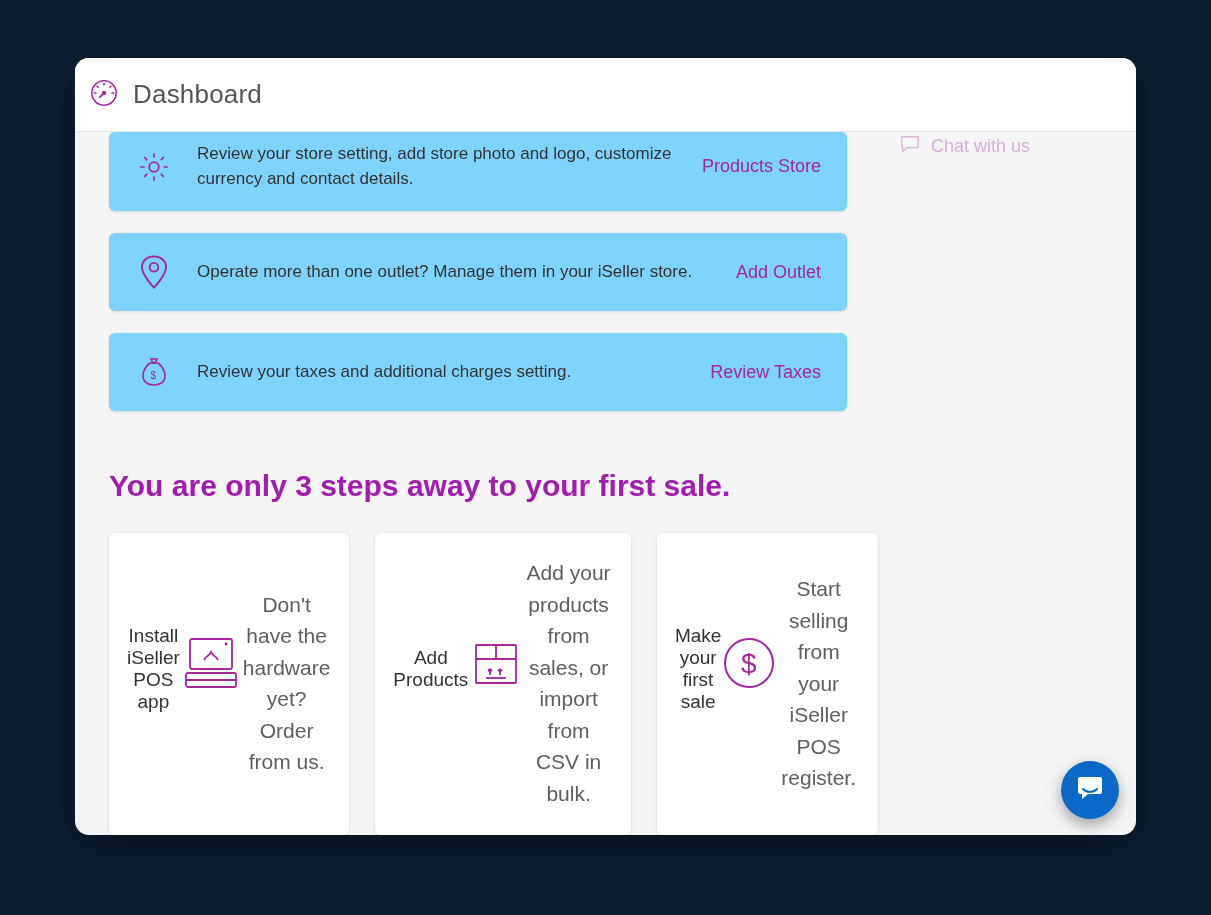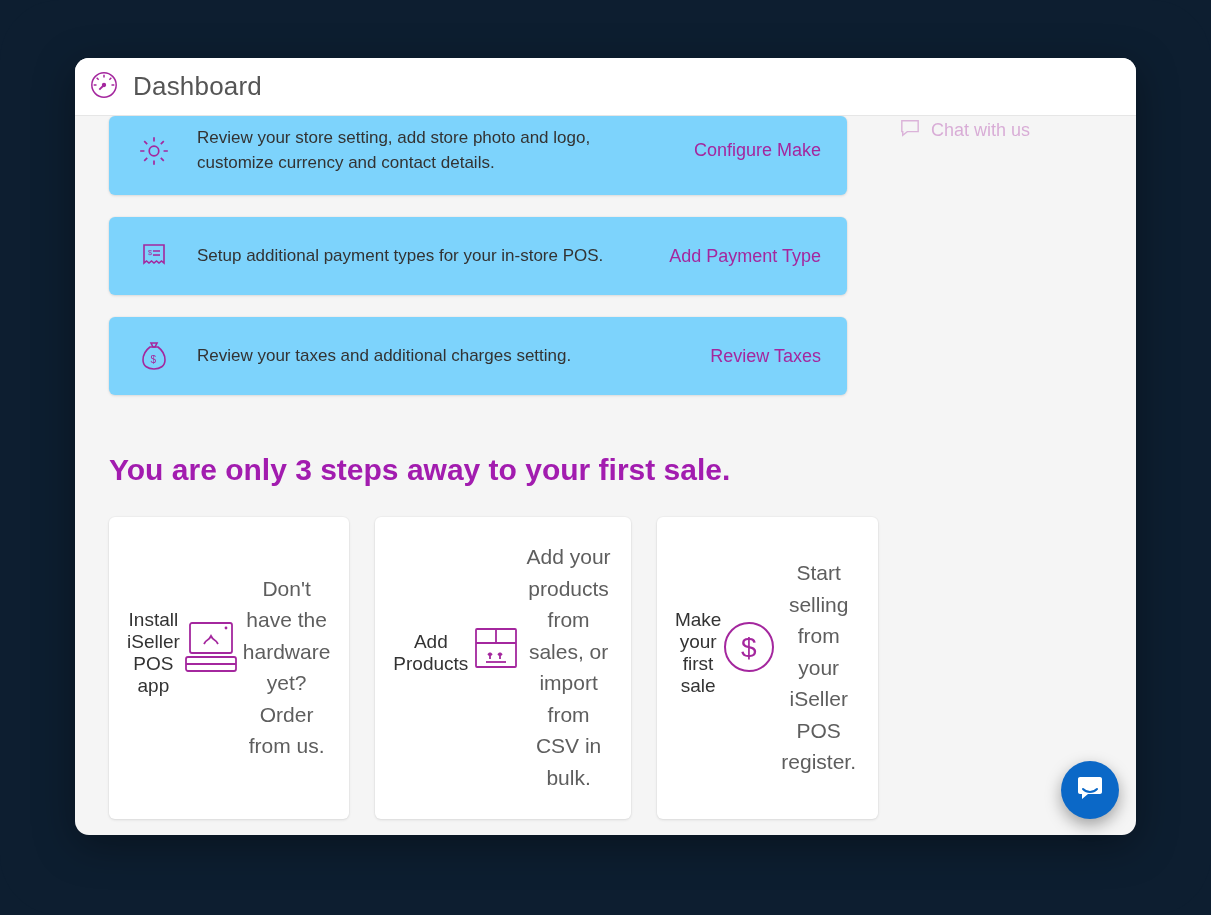--- a/index.html
+++ b/index.html
@@ -28,21 +28,21 @@
     background: #f5f5f5;
     border-radius: 14px;
     overflow: hidden;
     box-shadow: 0 10px 40px rgba(0,0,0,.35);
     display: flex;
     flex-direction: column;
   }
   .topbar {
     background: #fff;
     border-bottom: 1px solid #e6e6e6;
-    height: 58px;
+    height: 74px;
     display: flex;
     align-items: center;
     padding: 0 14px;
     gap: 14px;
     flex: 0 0 auto;
   }
   .topbar .title {
     font-size: 26px;
     font-weight: 300;
     color: #555;
@@ -185,36 +185,34 @@
         <div class="cards-stack">
 
           <div class="card first">
             <div class="icon-slot">
               <svg width="34" height="34" viewBox="0 0 32 32" fill="none" stroke="#a4279e" stroke-width="1.6">
                 <circle cx="16" cy="16" r="4.5"></circle>
                 <path d="M16 3v4M16 25v4M3 16h4M25 16h4M6.8 6.8l2.8 2.8M22.4 22.4l2.8 2.8M25.2 6.8l-2.8 2.8M9.6 22.4l-2.8 2.8"></path>
               </svg>
             </div>
             <div class="desc">Review your store setting, add store photo and logo, customize currency and contact details.</div>
-            <div class="action">Configure Make</div>
-          </div>
-
+            <div class="action">Products Store</div>
+          </div>
 
           <div class="card">
             <div class="icon-slot">
-              <svg width="32" height="32" viewBox="0 0 32 32" fill="none" stroke="#a4279e" stroke-width="1.6">
-                <path d="M6 5h20v18l-2.5-2-2.5 2-2.5-2-2.5 2-2.5-2-2.5 2-2.5-2L6 23V5Z"></path>
-                <text x="10" y="15" font-size="7" fill="#a4279e" stroke="none">$</text>
-                <line x1="15" y1="11" x2="22" y2="11"></line>
-                <line x1="15" y1="15" x2="22" y2="15"></line>
-              </svg>
-            </div>
-            <div class="desc">Setup additional payment types for your in-store POS.</div>
-            <div class="action">Add Payment Type</div>
-          </div>
+              <svg width="30" height="36" viewBox="0 0 24 30" fill="none" stroke="#a4279e" stroke-width="1.6">
+                <path d="M12 28C12 28 22 17.5 22 11C22 5.5 17.5 2 12 2C6.5 2 2 5.5 2 11C2 17.5 12 28 12 28Z"></path>
+                <circle cx="12" cy="11" r="3.6"></circle>
+              </svg>
+            </div>
+            <div class="desc">Operate more than one outlet? Manage them in your iSeller store.</div>
+            <div class="action">Add Outlet</div>
+          </div>
+
 
           <div class="card">
             <div class="icon-slot">
               <svg width="30" height="34" viewBox="0 0 30 34" fill="none" stroke="#a4279e" stroke-width="1.6">
                 <path d="M12 4h6l-2 4h-2l-2-4Z"></path>
                 <path d="M11 8h8c4 3 7 8 7 13 0 6-5 9-11 9S4 27 4 21c0-5 3-10 7-13Z"></path>
                 <text x="11.5" y="24" font-size="10" fill="#a4279e" stroke="none">$</text>
               </svg>
             </div>
             <div class="desc">Review your taxes and additional charges setting.</div>

